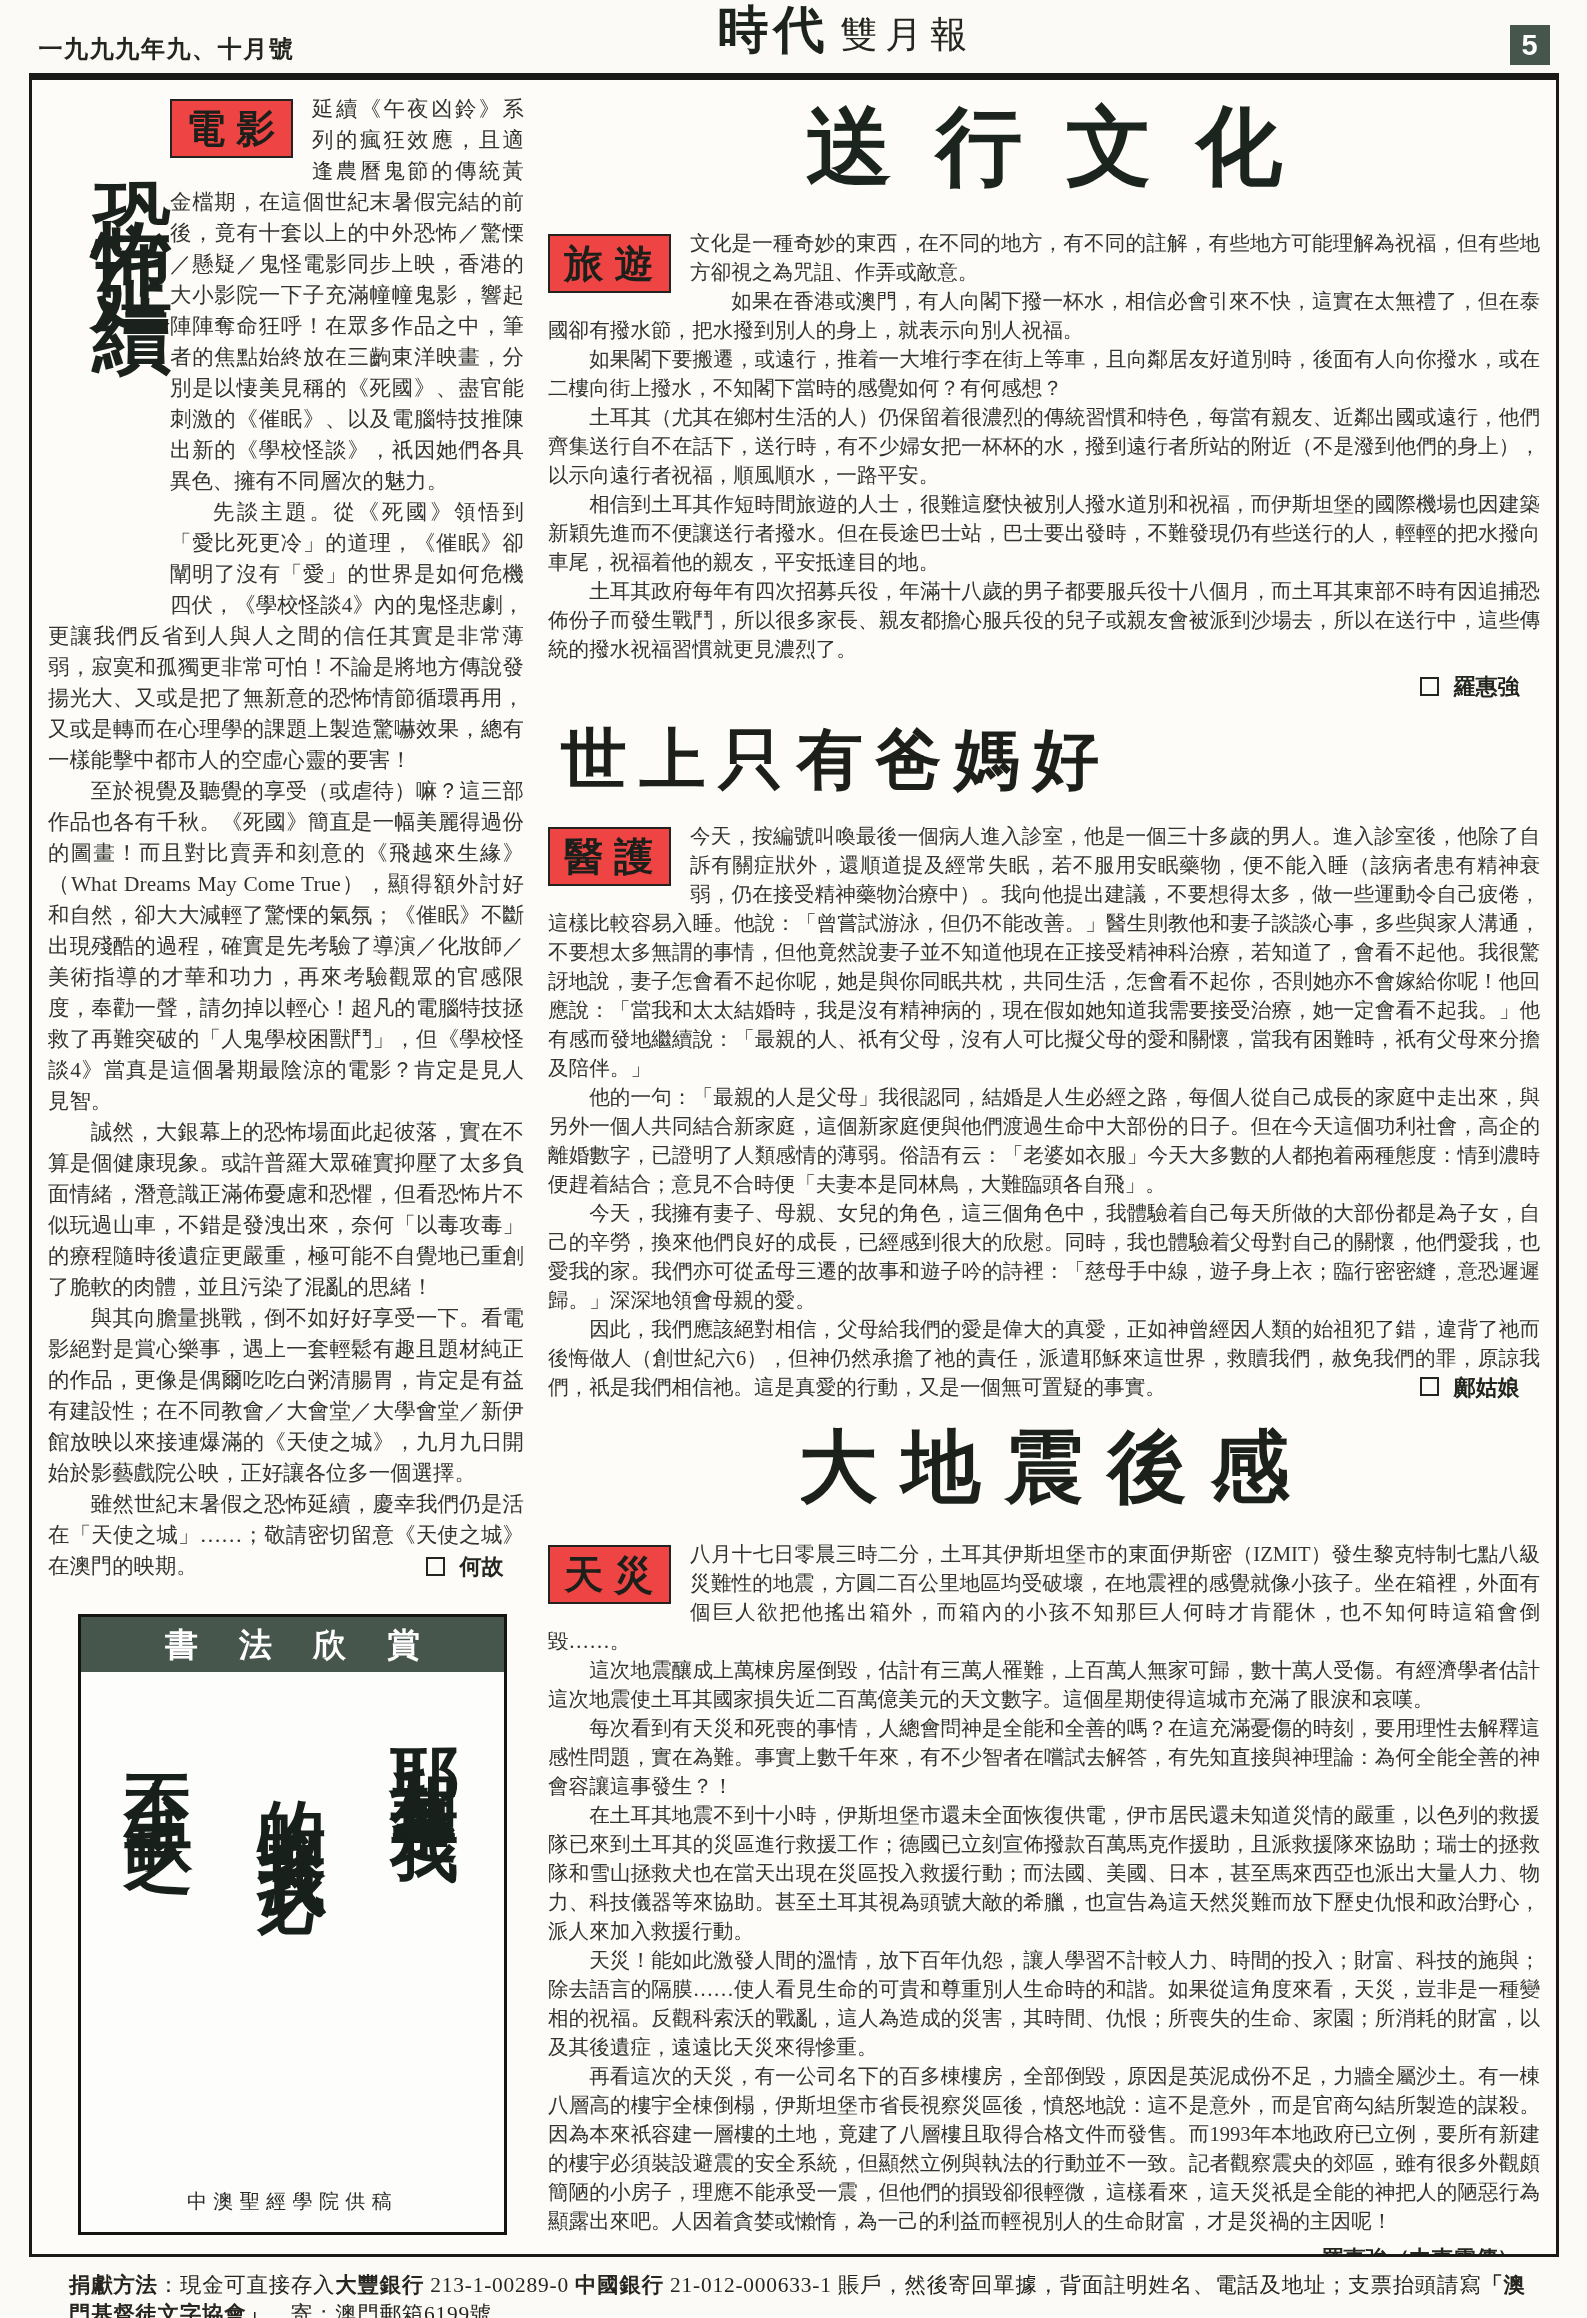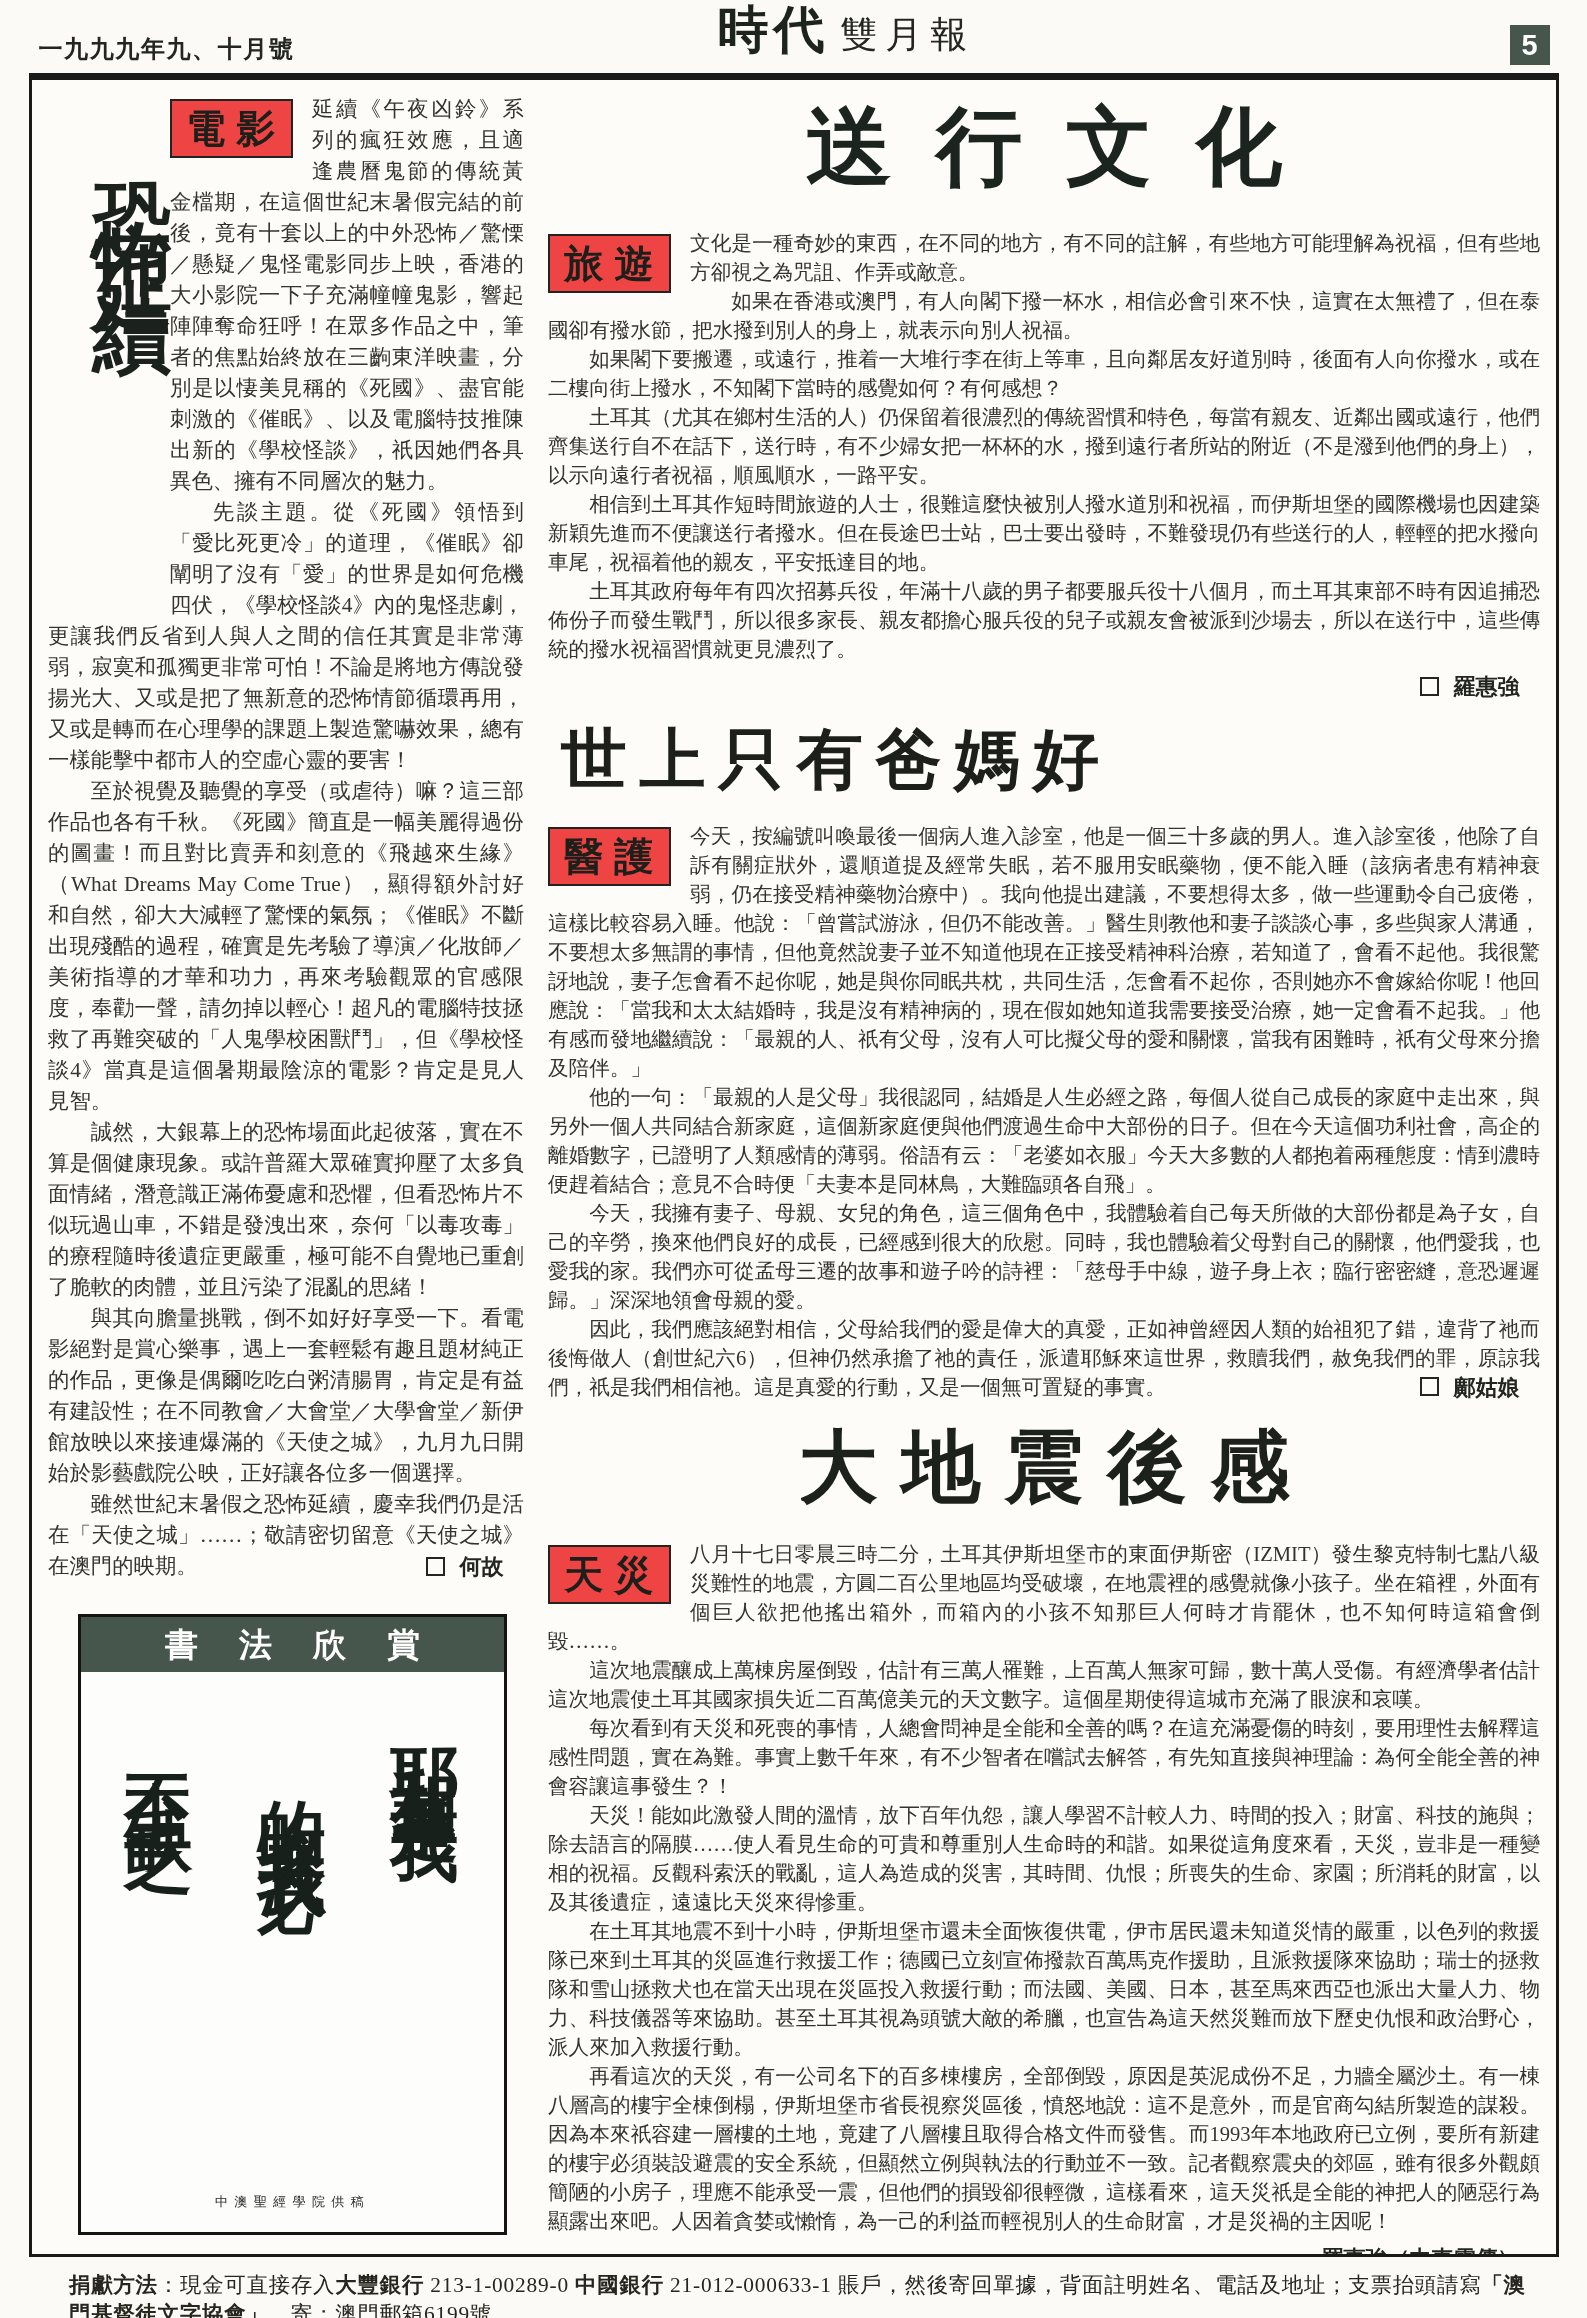--- a/index.html
+++ b/index.html
@@ -75,21 +75,21 @@
   .cal-body { height:505px; display:flex; flex-direction:row-reverse; justify-content:space-between; padding:22px 41px 0 41px; }
   .cal-col {
     writing-mode:vertical-rl; text-orientation:upright;
     font-size:68px; font-weight:800; letter-spacing:16px;
     color:#17201a; line-height:1.1;
     font-family:"DejaVu Serif","Liberation Serif",serif;
   }
   .cal-col.c1 { padding-top:1.6px; }
   .cal-col.c2 { padding-top:52px; }
   .cal-col.c3 { padding-top:27px; }
-  .cal-credit { text-align:center; font-size:13px; letter-spacing:6.4px; color:#2b2b27; padding:9.5px 0 14.3px 0; }
+  .cal-credit { text-align:center; font-size:20px; letter-spacing:6.4px; color:#2b2b27; padding:9.5px 0 14.3px 0; }
 
   
   .t-travel {
     font-family:"Liberation Sans","DejaVu Sans",sans-serif;
     font-size:86px; font-weight:800; letter-spacing:44px; text-indent:44px;
     text-align:center; color:#1b241e; margin:3.2px 0 33px 0; line-height:1.15;
   }
   .t-medical {
     font-family:"Liberation Serif","DejaVu Serif",serif;
     font-size:66px; font-weight:800; letter-spacing:12.7px; text-indent:12.7px;
@@ -184,22 +184,22 @@
         </div>
       </article>
 
       <article>
         <h1 class="t-disaster">大地震後感</h1>
         <div class="body">
           <div class="tag-box">天災</div>
           <p class="first">八月十七日零晨三時二分，土耳其伊斯坦堡市的東面伊斯密（IZMIT）發生黎克特制七點八級災難性的地震，方圓二百公里地區均受破壞，在地震裡的感覺就像小孩子。坐在箱裡，外面有個巨人欲把他搖出箱外，而箱內的小孩不知那巨人何時才肯罷休，也不知何時這箱會倒毀……。</p>
           <p>這次地震釀成上萬棟房屋倒毀，估計有三萬人罹難，上百萬人無家可歸，數十萬人受傷。有經濟學者估計這次地震使土耳其國家損失近二百萬億美元的天文數字。這個星期使得這城市充滿了眼淚和哀嘆。</p>
           <p>每次看到有天災和死喪的事情，人總會問神是全能和全善的嗎？在這充滿憂傷的時刻，要用理性去解釋這感性問題，實在為難。事實上數千年來，有不少智者在嚐試去解答，有先知直接與神理論：為何全能全善的神會容讓這事發生？！</p>
+          <p>在土耳其地震不到十小時，伊斯坦堡市還未全面恢復供電，伊市居民還未知道災情的嚴重，以色列的救援隊已來到土耳其的災區進行救援工作；德國已立刻宣佈撥款百萬馬克作援助，且派救援隊來協助；瑞士的拯救隊和雪山拯救犬也在當天出現在災區投入救援行動；而法國、美國、日本，甚至馬來西亞也派出大量人力、物力、科技儀器等來協助。甚至土耳其視為頭號大敵的希臘，也宣告為這天然災難而放下歷史仇恨和政治野心，派人來加入救援行動。</p>
           <p>天災！能如此激發人間的溫情，放下百年仇怨，讓人學習不計較人力、時間的投入；財富、科技的施與；除去語言的隔膜……使人看見生命的可貴和尊重別人生命時的和諧。如果從這角度來看，天災，豈非是一種變相的祝福。反觀科索沃的戰亂，這人為造成的災害，其時間、仇恨；所喪失的生命、家園；所消耗的財富，以及其後遺症，遠遠比天災來得慘重。</p>
-          <p>在土耳其地震不到十小時，伊斯坦堡市還未全面恢復供電，伊市居民還未知道災情的嚴重，以色列的救援隊已來到土耳其的災區進行救援工作；德國已立刻宣佈撥款百萬馬克作援助，且派救援隊來協助；瑞士的拯救隊和雪山拯救犬也在當天出現在災區投入救援行動；而法國、美國、日本，甚至馬來西亞也派出大量人力、物力、科技儀器等來協助。甚至土耳其視為頭號大敵的希臘，也宣告為這天然災難而放下歷史仇恨和政治野心，派人來加入救援行動。</p>
           <p>再看這次的天災，有一公司名下的百多棟樓房，全部倒毀，原因是英泥成份不足，力牆全屬沙土。有一棟八層高的樓宇全棟倒榻，伊斯坦堡市省長視察災區後，憤怒地說：這不是意外，而是官商勾結所製造的謀殺。因為本來祇容建一層樓的土地，竟建了八層樓且取得合格文件而發售。而1993年本地政府已立例，要所有新建的樓宇必須裝設避震的安全系統，但顯然立例與執法的行動並不一致。記者觀察震央的郊區，雖有很多外觀頗簡陋的小房子，理應不能承受一震，但他們的損毀卻很輕微，這樣看來，這天災祇是全能的神把人的陋惡行為顯露出來吧。人因着貪婪或懶惰，為一己的利益而輕視別人的生命財富，才是災禍的主因呢！</p>
           <div class="author">
             <span>羅惠強（中東電傳）</span>
           </div>
         </div>
       </article>
 
     </div>
   </main>
 

